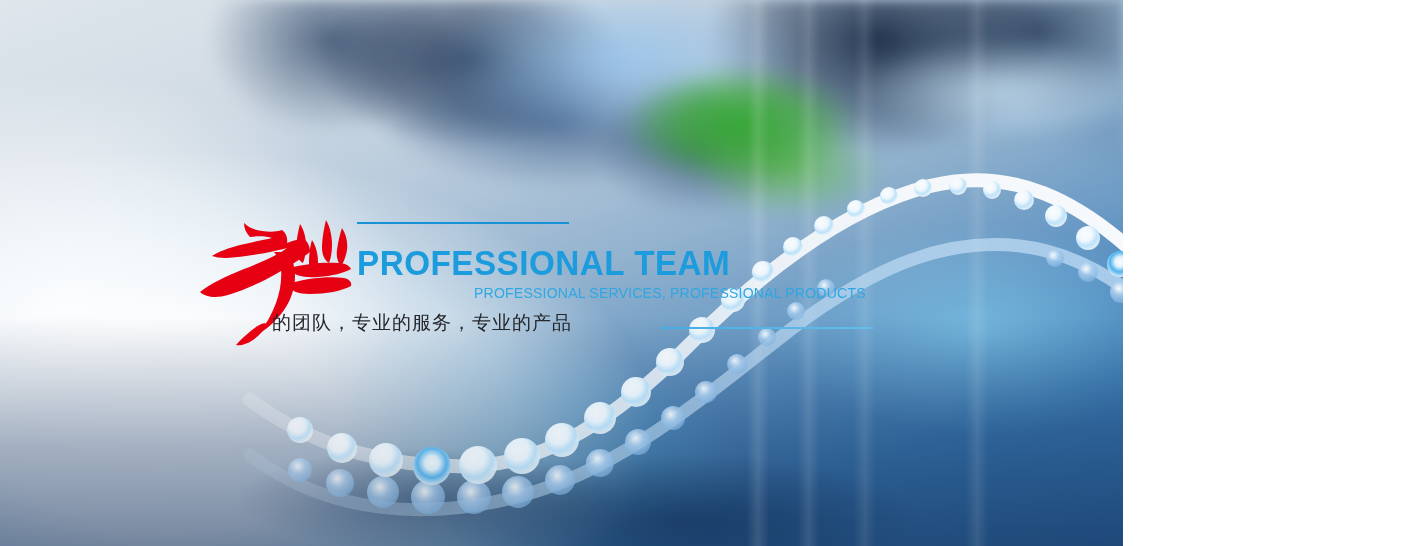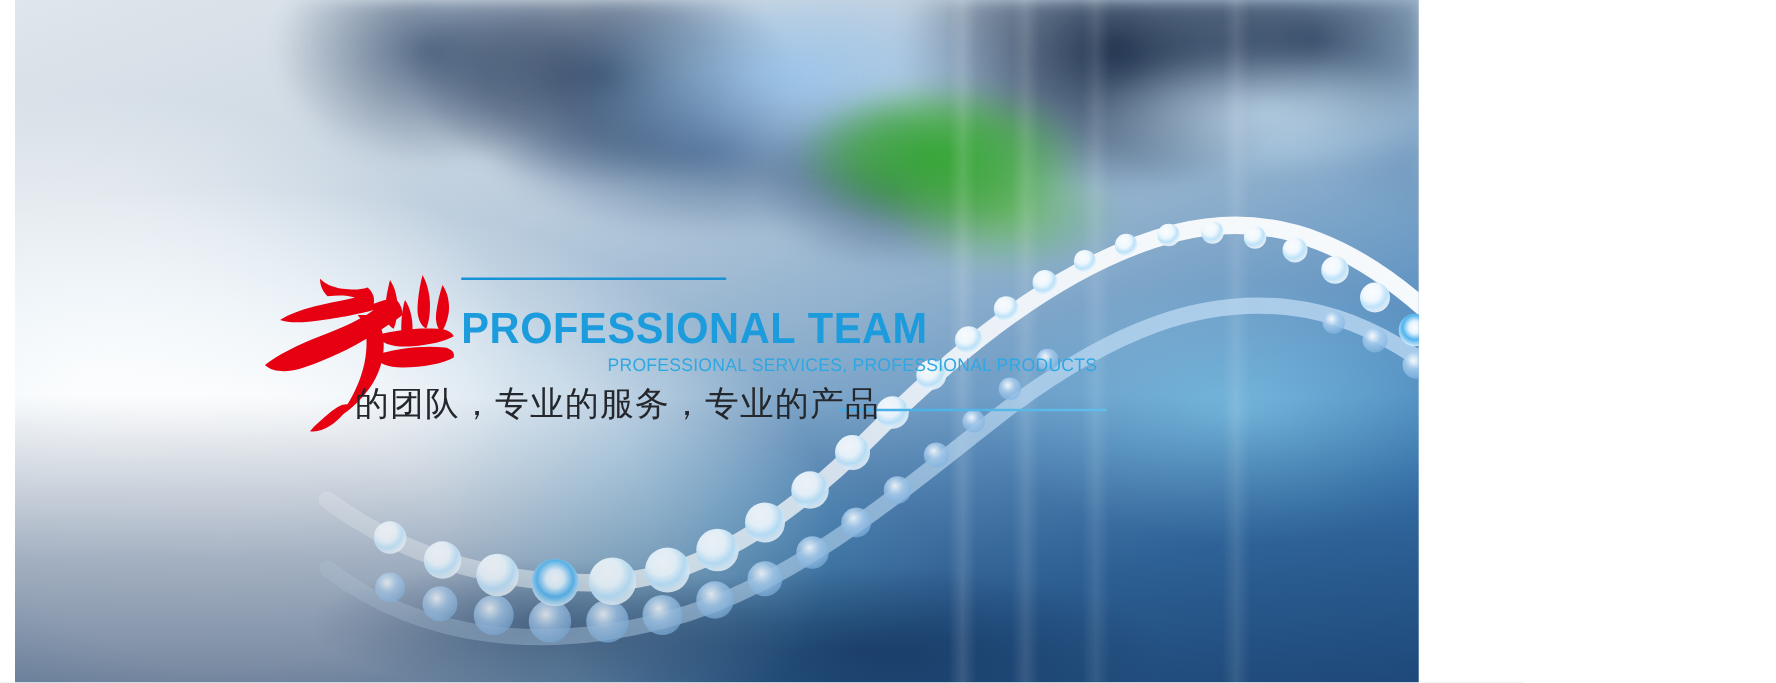--- a/index.html
+++ b/index.html
@@ -3,21 +3,20 @@
 <meta charset="utf-8">
 <style>
   html,body{margin:0;padding:0;background:#fff;}
   body{font-family:"Liberation Sans",sans-serif;}
 
   .banner{
     position:relative;
     width:1123px;height:546px;
     overflow:hidden;
     background:#cfd9e2;
-    margin-left:12px;
   }
 
   
   .bg-layer{position:absolute;inset:0;}
 
   
   .bg-base{
     background:
       linear-gradient(160deg,
         #dfe6ec 0%,
@@ -134,21 +133,21 @@
     color:#2FA7E2;
     letter-spacing:.2px;
     white-space:nowrap;
     transform:scaleX(.97);
     transform-origin:left center;
   }
 
   .subtitle-cn{
     position:absolute;
     left:272px;top:306px;
-    font-size:27px;
+    font-size:19px;
     color:#24272b;
     letter-spacing:1px;
     white-space:nowrap;
     line-height:34px;
   }
 </style>
 </head>
 <body>
 
 <div class="banner">

